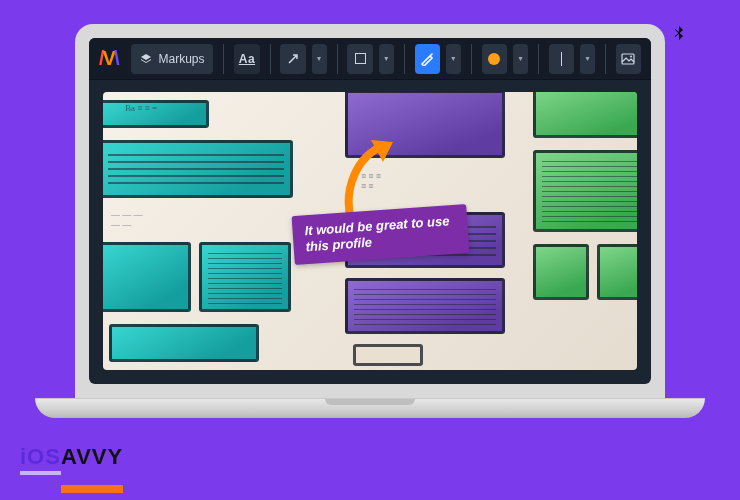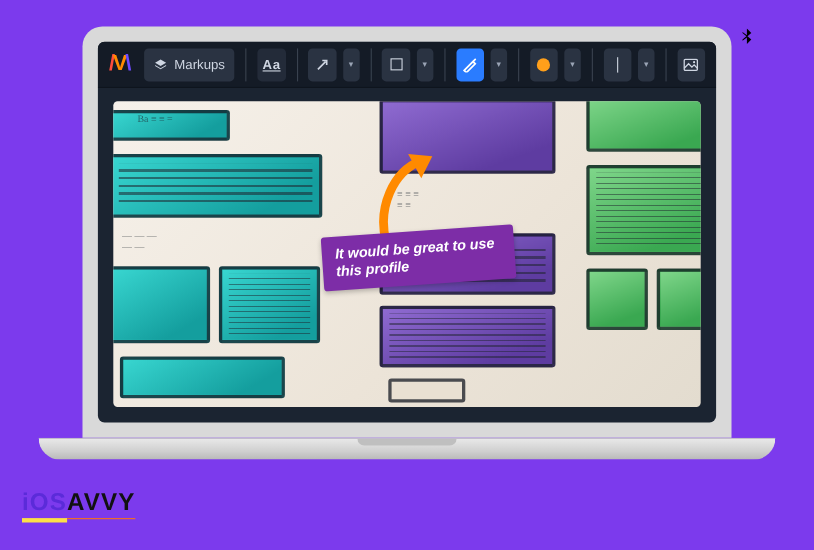--- a/index.html
+++ b/index.html
@@ -165,22 +165,22 @@
     max-width: 175px;
   }
   
   .brand {
     position: absolute;
     left: 20px; bottom: 30px;
     font-weight: 900;
     font-size: 22px;
     letter-spacing: 1px;
   }
-  .brand .p1 { color: #5b2bd9; border-bottom: 4px solid #fde047; padding-bottom: 2px; }
-  .brand .p2 { color: #111; border-bottom: 1px solid #f97316; padding-bottom: 2px; margin-top: 32px; }
+  .brand .p1 { color: #5b2bd9; border-bottom: 4px solid #c4b5fd; padding-bottom: 2px; }
+  .brand .p2 { color: #111; border-bottom: 8px solid #f97316; padding-bottom: 16px; margin-top: 32px; }
 </style>
 </head>
 <body>
 
 <span class="bt-glyph">
   <svg width="10" height="14" viewBox="0 0 10 14">
       <path d="M5 0 L9 4 L5.5 7 L9 10 L5 14 L5 8 L1 11 L1 10 L4.5 7 L1 4 L1 3 L5 6 Z" fill="#000"></path>
     </svg>
 </span>
 

